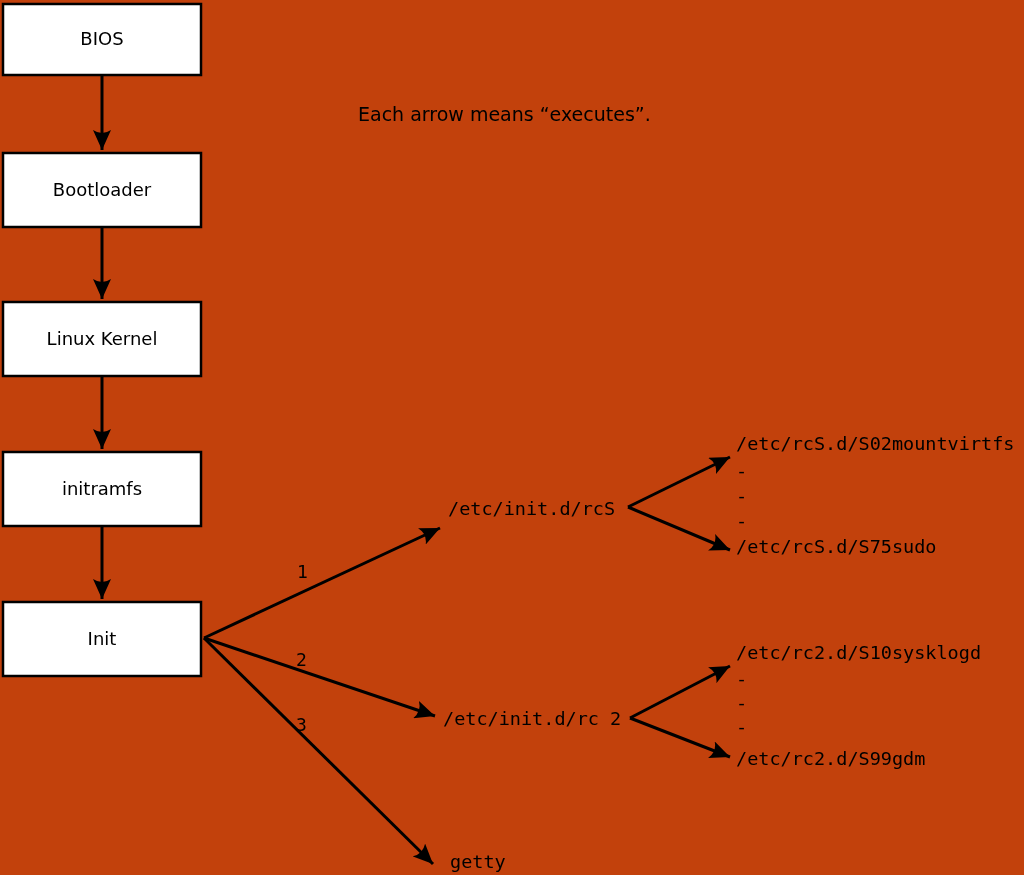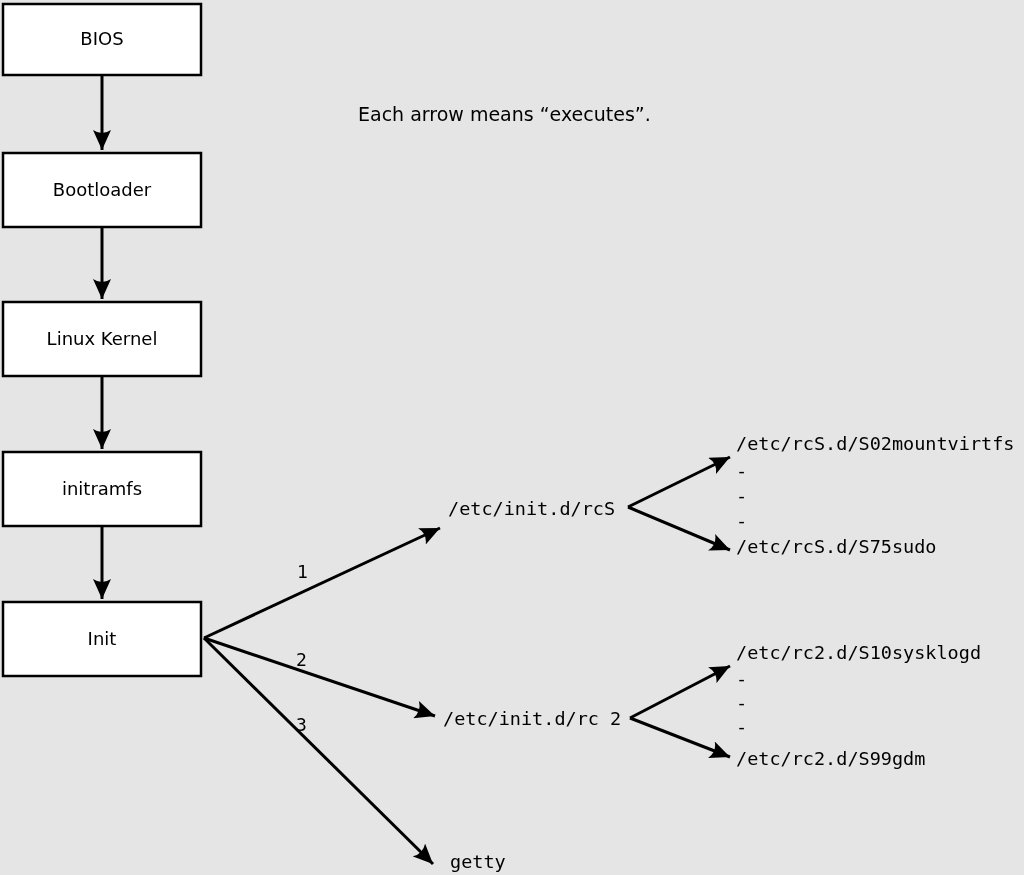--- a/index.html
+++ b/index.html
@@ -7,21 +7,21 @@
     padding: 0;
     background: #ffffff;
     width: 1024px;
     height: 875px;
     overflow: hidden;
   }
   .stage {
     position: relative;
     width: 1024px;
     height: 875px;
-    background: #e5e5e5;
+    background: #c2410c;
   }
   svg { display: block; }
   .box {
     fill: #ffffff;
     stroke: #000000;
     stroke-width: 2.5;
   }
   .flowline {
     stroke: #000000;
     stroke-width: 3;

